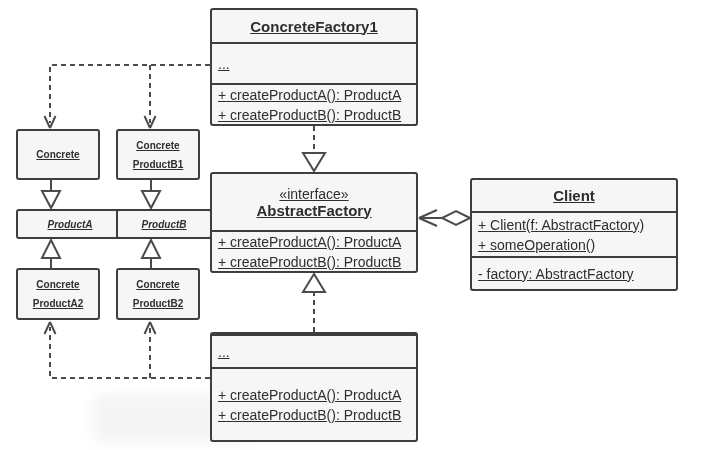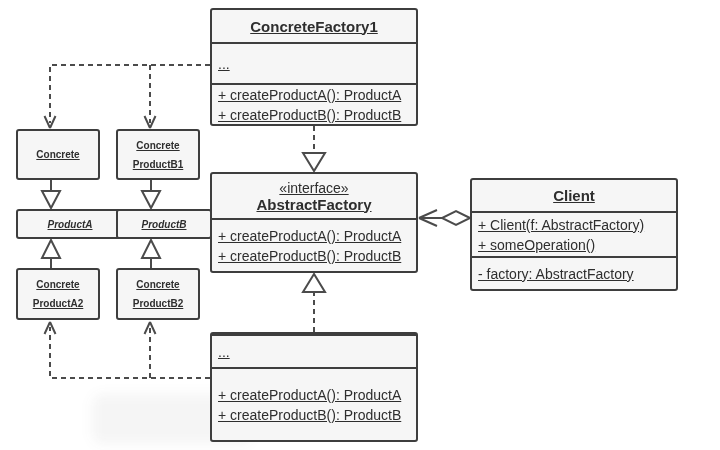--- a/index.html
+++ b/index.html
@@ -151,21 +151,21 @@
     <div class="compartment" style="height:41px;">
       <span>...</span>
     </div>
     <div class="compartment" style="flex:1;">
       <span>+ createProductA(): ProductA</span>
       <span>+ createProductB(): ProductB</span>
     </div>
   </div>
 
   <div class="uml-box" style="left:210px; top:172px; width:208px; height:101px;">
-    <div class="uml-title" style="height:44px;">
+    <div class="uml-title" style="height:56px;">
       <span class="stereotype">«interface»</span>
       <span>AbstractFactory</span>
     </div>
     <div class="compartment" style="flex:1;">
       <span>+ createProductA(): ProductA</span>
       <span>+ createProductB(): ProductB</span>
     </div>
   </div>
 
   <div class="uml-box" style="left:210px; top:332px; width:208px; height:110px;">

